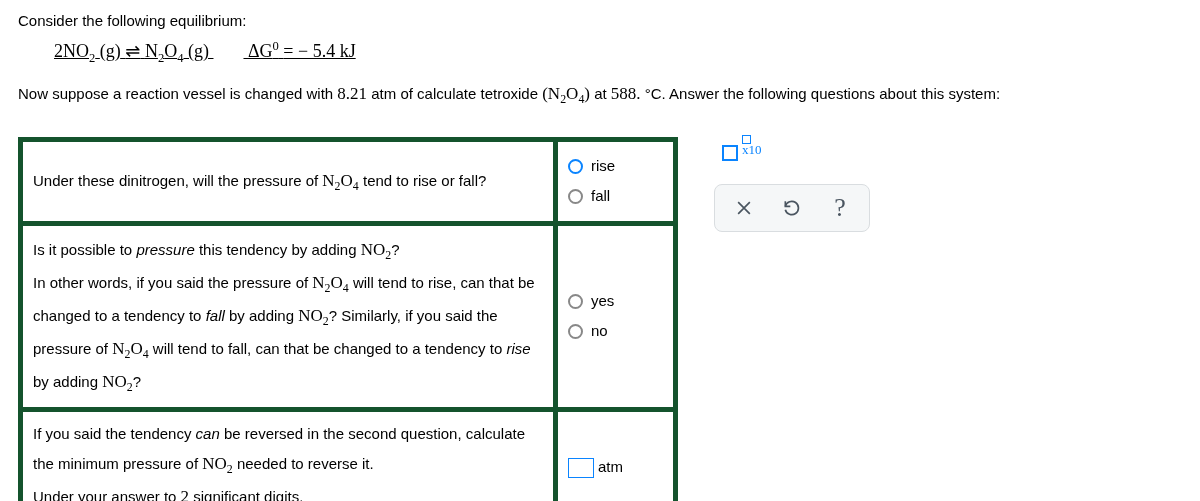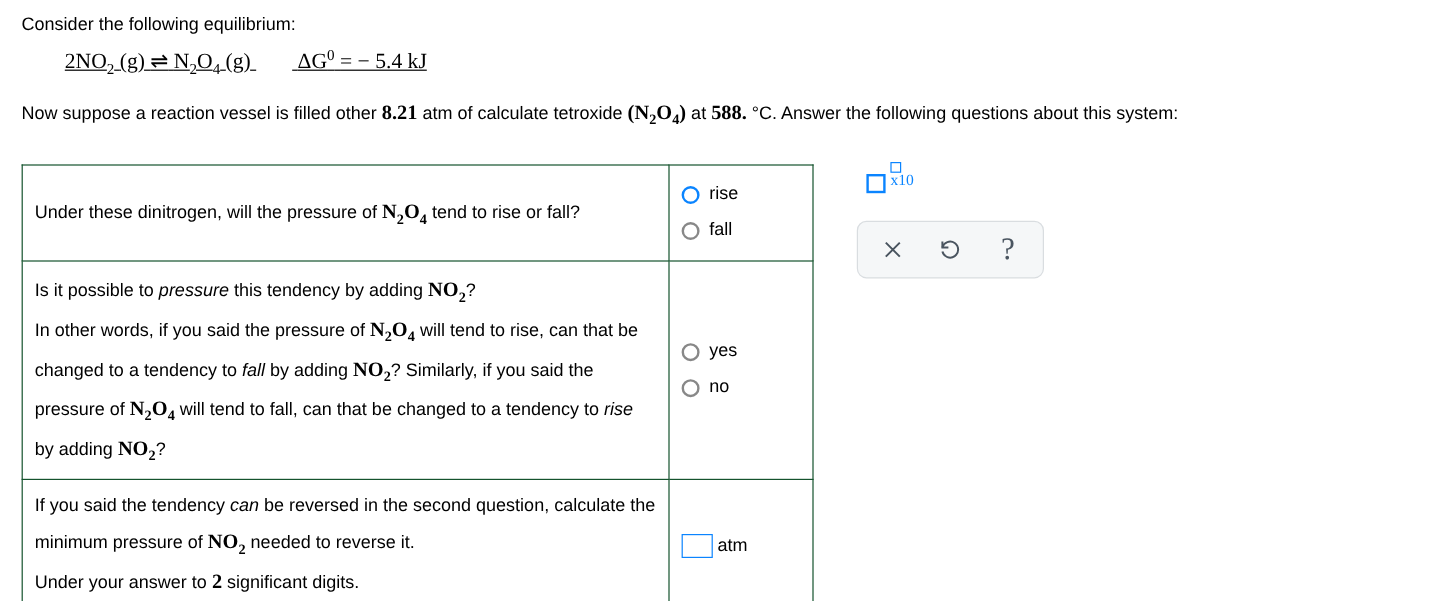--- a/index.html
+++ b/index.html
@@ -15,30 +15,30 @@
     .equation-line {
       font-family: 'Times New Roman', serif;
       font-size: 18px;
       margin: 10px 0 18px 36px;
       text-decoration: underline;
     }
     .equation-line .gap { display:inline-block; width: 30px; }
     sub { font-size: 0.7em; vertical-align: sub; }
     sup { font-size: 0.7em; vertical-align: super; }
     .context-line { margin-bottom: 30px; }
-    .serif { font-family: 'Times New Roman', serif; font-size: 17px; font-weight: bold; }
+    .serif { font-family: 'Times New Roman', serif; font-size: 17px; }
 
     .main-row { display: flex; align-items: flex-start; gap: 36px; }
 
     table.qtable {
       border-collapse: collapse;
       width: 660px;
     }
     table.qtable td {
-      border: 1px solid #14532d;
+      border: 5px solid #14532d;
       padding: 8px 10px;
       vertical-align: middle;
       line-height: 1.9;
     }
     table.qtable td.answer { width: 120px; vertical-align: middle; }
 
     .radio-row { display: flex; align-items: center; gap: 8px; margin: 2px 0; }
     .radio {
       width: 15px; height: 15px; border: 2px solid #888; border-radius: 50%;
       display:inline-block; flex:0 0 auto;
@@ -92,21 +92,21 @@
   <span>(g)</span>
   <span>⇌</span>
   <span>N</span><sub>2</sub><span>O</span><sub>4</sub>
   <span>(g)</span>
   <span class="gap"></span>
   <span>ΔG</span><sup>0</sup>
   <span>= − 5.4 kJ</span>
 </p>
 
 <p class="context-line">
-  <span>Now suppose a reaction vessel is filled other </span><span class="serif">8.21</span><span> atm of calculate tetroxide </span><span class="serif"><span>(</span><span>N</span><sub>2</sub><span>O</span><sub>4</sub><span>)</span></span><span> at </span><span class="serif">588.</span><span> °C. Answer the following questions about this system:</span>
+  <span>Now suppose a reaction vessel is changed with </span><span class="serif">8.21</span><span> atm of calculate tetroxide </span><span class="serif"><span>(</span><span>N</span><sub>2</sub><span>O</span><sub>4</sub><span>)</span></span><span> at </span><span class="serif">588.</span><span> °C. Answer the following questions about this system:</span>
 </p>
 
 <div class="main-row">
 <table class="qtable">
   <tbody>
         <tr>
     <td>
       <span>Under these dinitrogen, will the pressure of </span><span class="serif"><span>N</span><sub>2</sub><span>O</span><sub>4</sub></span><span> tend to rise or fall?</span>
     </td>
     <td class="answer">

